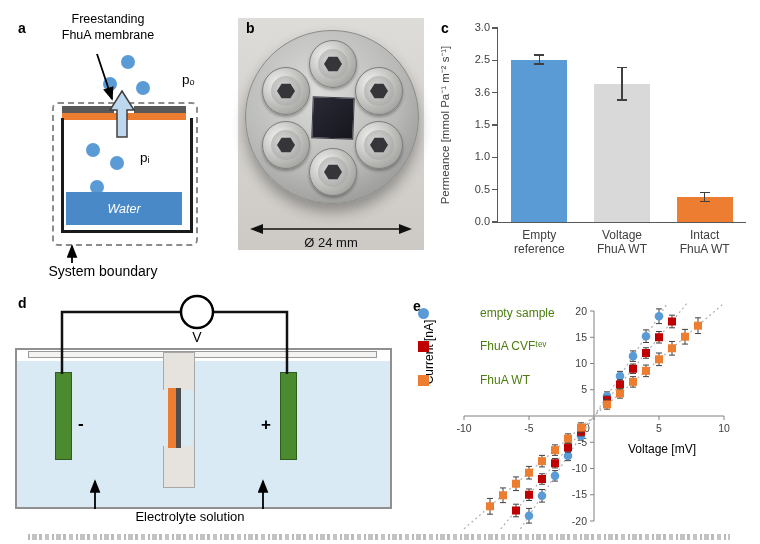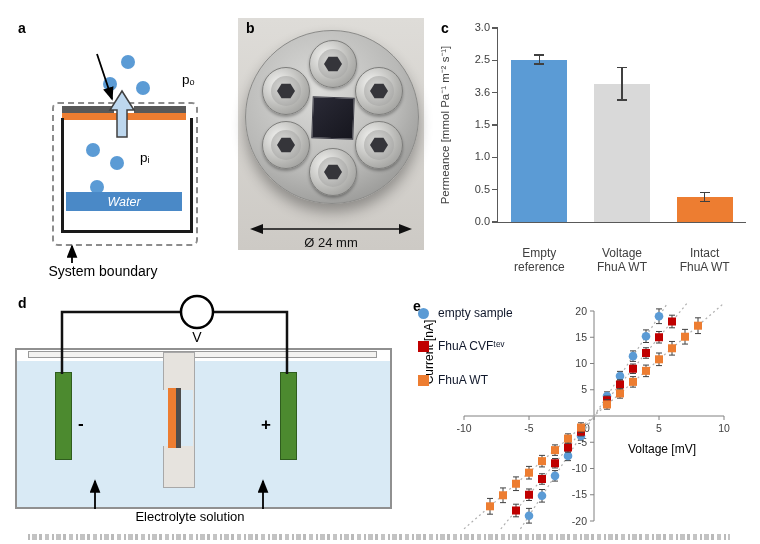--- a/index.html
+++ b/index.html
@@ -9,21 +9,21 @@
   .panel-letter{position:absolute;font-weight:bold;font-size:14px;z-index:8;}
 
   
   .a-title{left:38px;top:12px;width:140px;text-align:center;font-size:12.5px;line-height:1.25;}
   .mol{position:absolute;width:14px;height:14px;border-radius:50%;background:#5B9BD5;}
   .sub-label{position:absolute;font-size:13.5px;}
   .clamp{position:absolute;height:7px;background:#595959;}
   .membrane-bar{position:absolute;left:62px;top:113px;width:124px;height:7px;background:#ED7D31;}
   .vessel{position:absolute;left:61px;top:118px;width:126px;height:112px;
           border:3px solid #1a1a1a;border-top:none;}
-  .water{position:absolute;left:66px;top:192px;width:116px;height:19px;background:#4a89c7;
+  .water{position:absolute;left:66px;top:192px;width:116px;height:33px;background:#4a89c7;
          display:flex;align-items:center;justify-content:center;}
   .water span{color:#fff;font-style:italic;font-size:12.5px;}
   .boundary{position:absolute;left:52px;top:102px;width:142px;height:140px;
             border:2px dashed #8c8c8c;border-radius:6px;}
   .a-boundary-label{left:28px;top:263px;width:150px;text-align:center;font-size:14px;}
   #svg-a{position:absolute;left:0;top:0;width:230px;height:290px;z-index:5;pointer-events:none;}
 
   
   .photo{position:absolute;left:238px;top:18px;width:186px;height:232px;
          background:linear-gradient(180deg,#dedcd8,#cdcac5);}
@@ -47,21 +47,21 @@
   .dia-label{position:absolute;left:0;top:217px;width:100%;text-align:center;font-size:13px;color:#111;}
 
   
   #bar-plot{position:absolute;left:497px;top:28px;width:248px;height:194px;
             border-left:1.5px solid #595959;border-bottom:1.5px solid #595959;}
   .bar{position:absolute;bottom:0;}
   .bar-ytick{position:absolute;left:-46px;width:38px;text-align:right;font-size:11px;color:#404040;line-height:13px;}
   .bar-ytickmark{position:absolute;left:-6px;width:6px;height:1.5px;background:#595959;}
   .err-line{position:absolute;width:1.5px;background:#404040;}
   .err-cap{position:absolute;width:10px;height:1.5px;background:#404040;}
-  .bar-cat{position:absolute;top:100%;margin-top:24px;width:90px;text-align:center;
+  .bar-cat{position:absolute;top:100%;margin-top:6px;width:90px;text-align:center;
            font-size:12px;color:#404040;white-space:pre-line;line-height:1.2;}
   .c-ylabel{position:absolute;left:330px;top:117px;width:230px;height:16px;text-align:center;
             font-size:11.5px;color:#404040;transform:rotate(-90deg);}
 
   
   .tank{position:absolute;left:15px;top:348px;width:373px;height:157px;
         border:2.5px solid #909090;background:#fff;}
   .solution{position:absolute;left:0;right:0;bottom:0;top:11px;background:#d9eaf5;}
   .lid{position:absolute;left:28px;top:351px;width:347px;height:5px;background:#f4f3f1;
        border:1px solid #9a9a9a;z-index:2;}
@@ -75,39 +75,43 @@
   .d-sol-label{position:absolute;left:95px;top:509px;width:190px;text-align:center;font-size:13px;}
   #svg-d{position:absolute;left:0;top:290px;width:400px;height:254px;z-index:6;pointer-events:none;}
 
   
   #iv-svg{position:absolute;left:400px;top:295px;width:358px;height:248px;pointer-events:none;}
   #iv-svg text{font-family:"Liberation Sans",sans-serif;}
   #iv-svg .tick{font-size:10.5px;fill:#404040;}
   #iv-svg .axis-label{font-size:12px;fill:#000;}
   .legend-row{position:absolute;left:418px;display:flex;align-items:center;gap:9px;z-index:7;}
   .legend-marker{width:11px;height:11px;flex:0 0 auto;}
-  .legend-text{font-size:12px;color:#0f172a;}
+  .legend-text{font-size:12px;color:#4d7c0f;margin-left:42px;}
 
   
   .caption-blur{position:absolute;left:28px;top:534px;width:702px;height:6px;opacity:.5;
     filter:blur(.4px);
     background:repeating-linear-gradient(90deg,#777 0 2px,transparent 2px 4px,#888 4px 9px,
       transparent 9px 11px,#777 11px 14px,transparent 14px 17px,#8a8a8a 17px 21px,transparent 21px 24px);}
 </style>
 </head>
 <body>
 
 <div id="figure">
 
   <div class="panel-letter" style="left:18px;top:20px;">a</div>
   <div class="panel-letter" style="left:246px;top:20px;">b</div>
   <div class="panel-letter" style="left:441px;top:20px;">c</div>
   <div class="panel-letter" style="left:18px;top:295px;">d</div>
   <div class="panel-letter" style="left:413px;top:298px;">e</div>
 
+  <div class="abs a-title">
+    <span>Freestanding</span><br>
+    <span>FhuA membrane</span>
+  </div>
 
   <div class="mol" style="left:121px;top:55px;"></div>
   <div class="mol" style="left:103px;top:77px;"></div>
   <div class="mol" style="left:136px;top:81px;"></div>
   <div class="sub-label" style="left:182px;top:72px;">pₒ</div>
 
   <div class="clamp" style="left:62px;top:106px;width:52px;"></div>
   <div class="clamp" style="left:134px;top:106px;width:52px;"></div>
   <div class="membrane-bar"></div>
 

